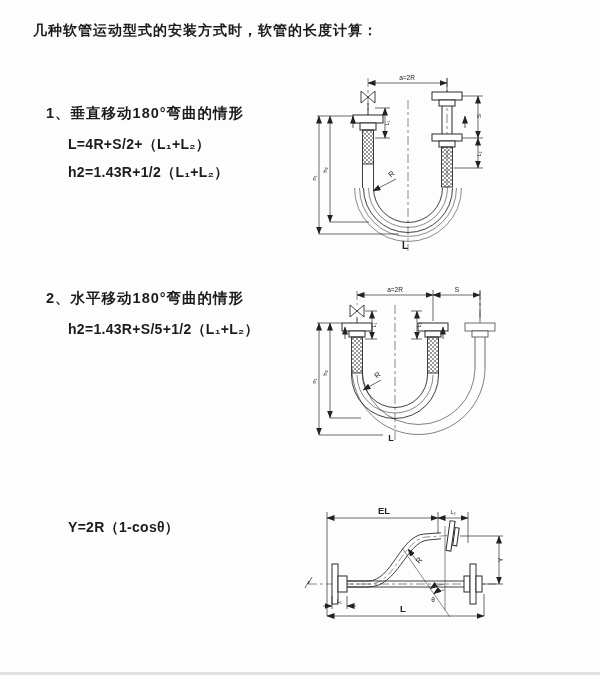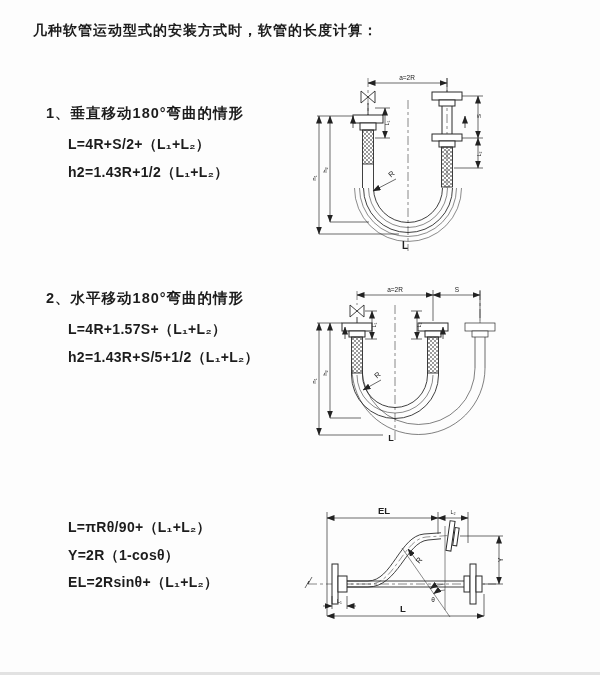--- a/index.html
+++ b/index.html
@@ -124,21 +124,20 @@
 
     <path d="M83,109 L60,121" stroke-width="0.7" marker-end="url(#arA)"></path>
     <text x="80" y="106" font-size="7.5" text-anchor="middle" transform="rotate(-40 80,106)" stroke="none">R</text>
 
     <text x="92" y="179" font-size="10" font-weight="600" text-anchor="middle" stroke="none">L</text>
   </g>
 </svg>
 
 <div class="sec-text sec2">
   <div class="sec-heading">2、水平移动180°弯曲的情形</div>
-  <div class="formula">L=4R+1.57S+（L₁+L₂）</div>
   <div class="formula">h2=1.43R+S/5+1/2（L₁+L₂）</div>
 </div>
 
 <svg class="diag d2" width="272" height="175" viewBox="0 0 272 175">
   <defs>
     <marker id="arB" markerWidth="8" markerHeight="6" refX="7.5" refY="3" orient="auto-start-reverse" markerUnits="userSpaceOnUse">
         <path d="M0,0 L8,3 L0,6 Z" fill="#222"></path>
       </marker>
     <pattern id="hB" width="4" height="4" patternUnits="userSpaceOnUse">
         <path d="M0,0 L4,4 M4,0 L0,4" stroke="#555" stroke-width="0.6"></path>
@@ -223,23 +222,21 @@
     </g>
 
     <path d="M68,97 L50,107" stroke-width="0.7" marker-end="url(#arB)"></path>
     <text x="66" y="94" font-size="7.5" text-anchor="middle" transform="rotate(-40 66,94)" stroke="none">R</text>
 
     <text x="78" y="158" font-size="9" font-weight="600" text-anchor="middle" stroke="none">L</text>
   </g>
 </svg>
 
 <div class="sec-text sec3">
-  <div class="formula">L=πRθ/90+（L₁+L₂）</div>
   <div class="formula">Y=2R（1-cosθ）</div>
-  <div class="formula">EL=2Rsinθ+（L₁+L₂）</div>
 </div>
 
 <svg class="diag d3" width="290" height="150" viewBox="0 0 290 150">
   <defs>
     <marker id="arC" markerWidth="8" markerHeight="6" refX="7.5" refY="3" orient="auto-start-reverse" markerUnits="userSpaceOnUse">
         <path d="M0,0 L8,3 L0,6 Z" fill="#222"></path>
       </marker>
   </defs>
   <g stroke="#2b2b2b" fill="none" stroke-width="0.8">
 

